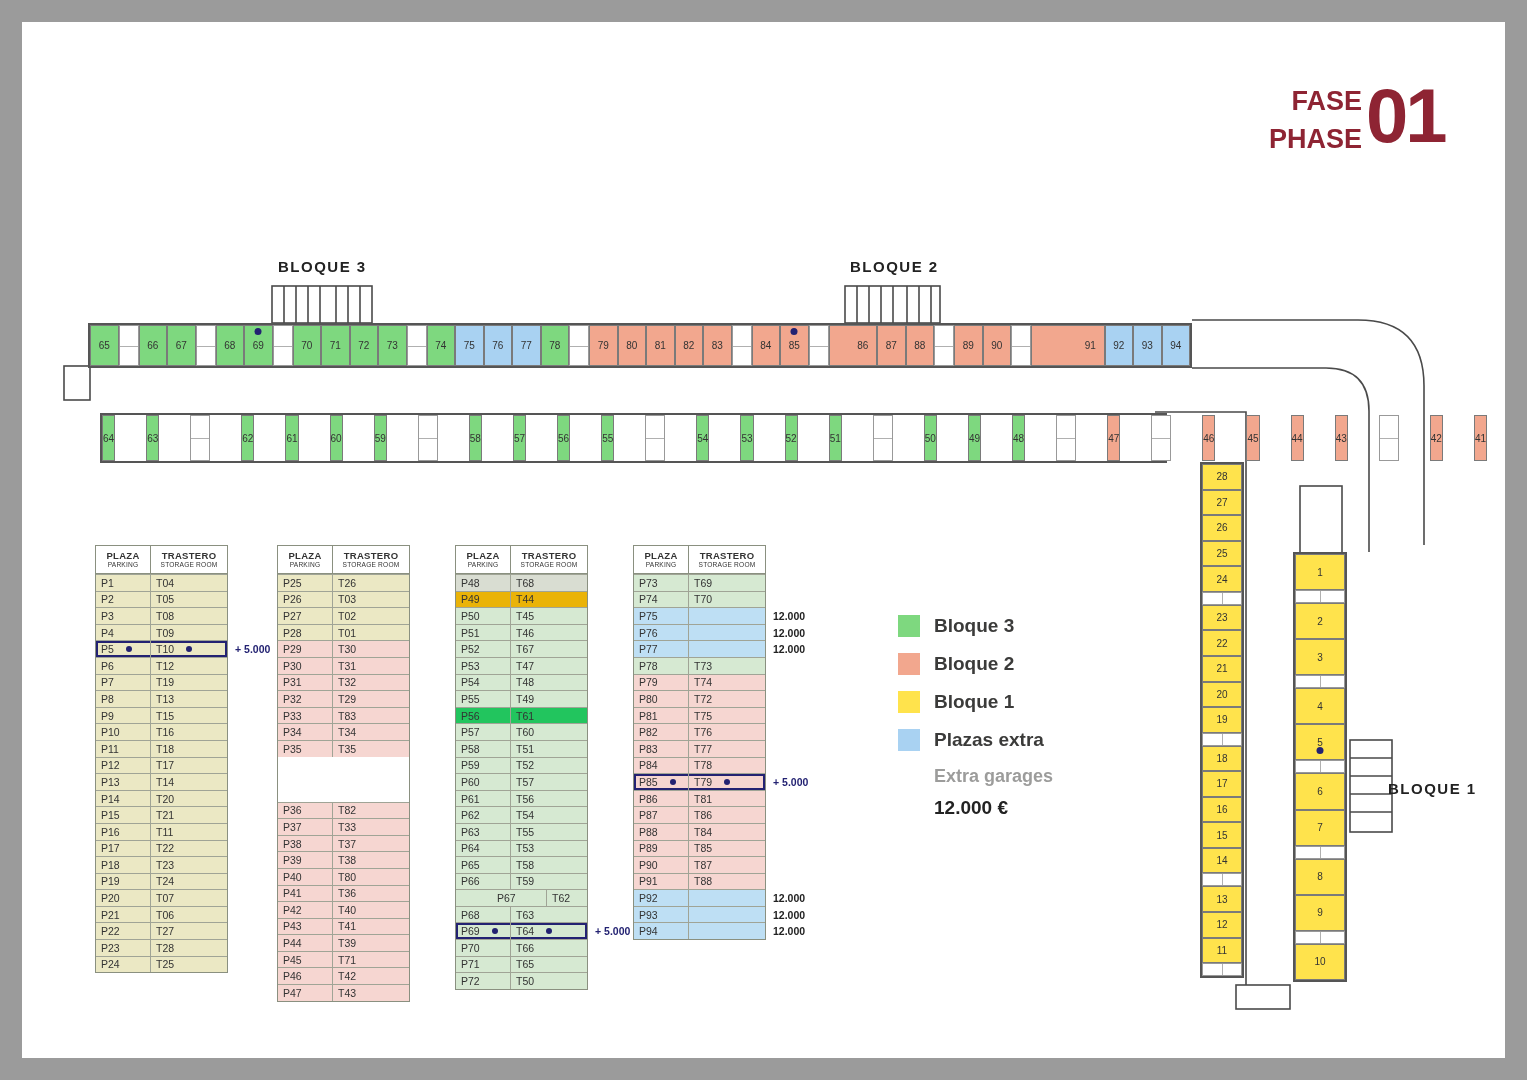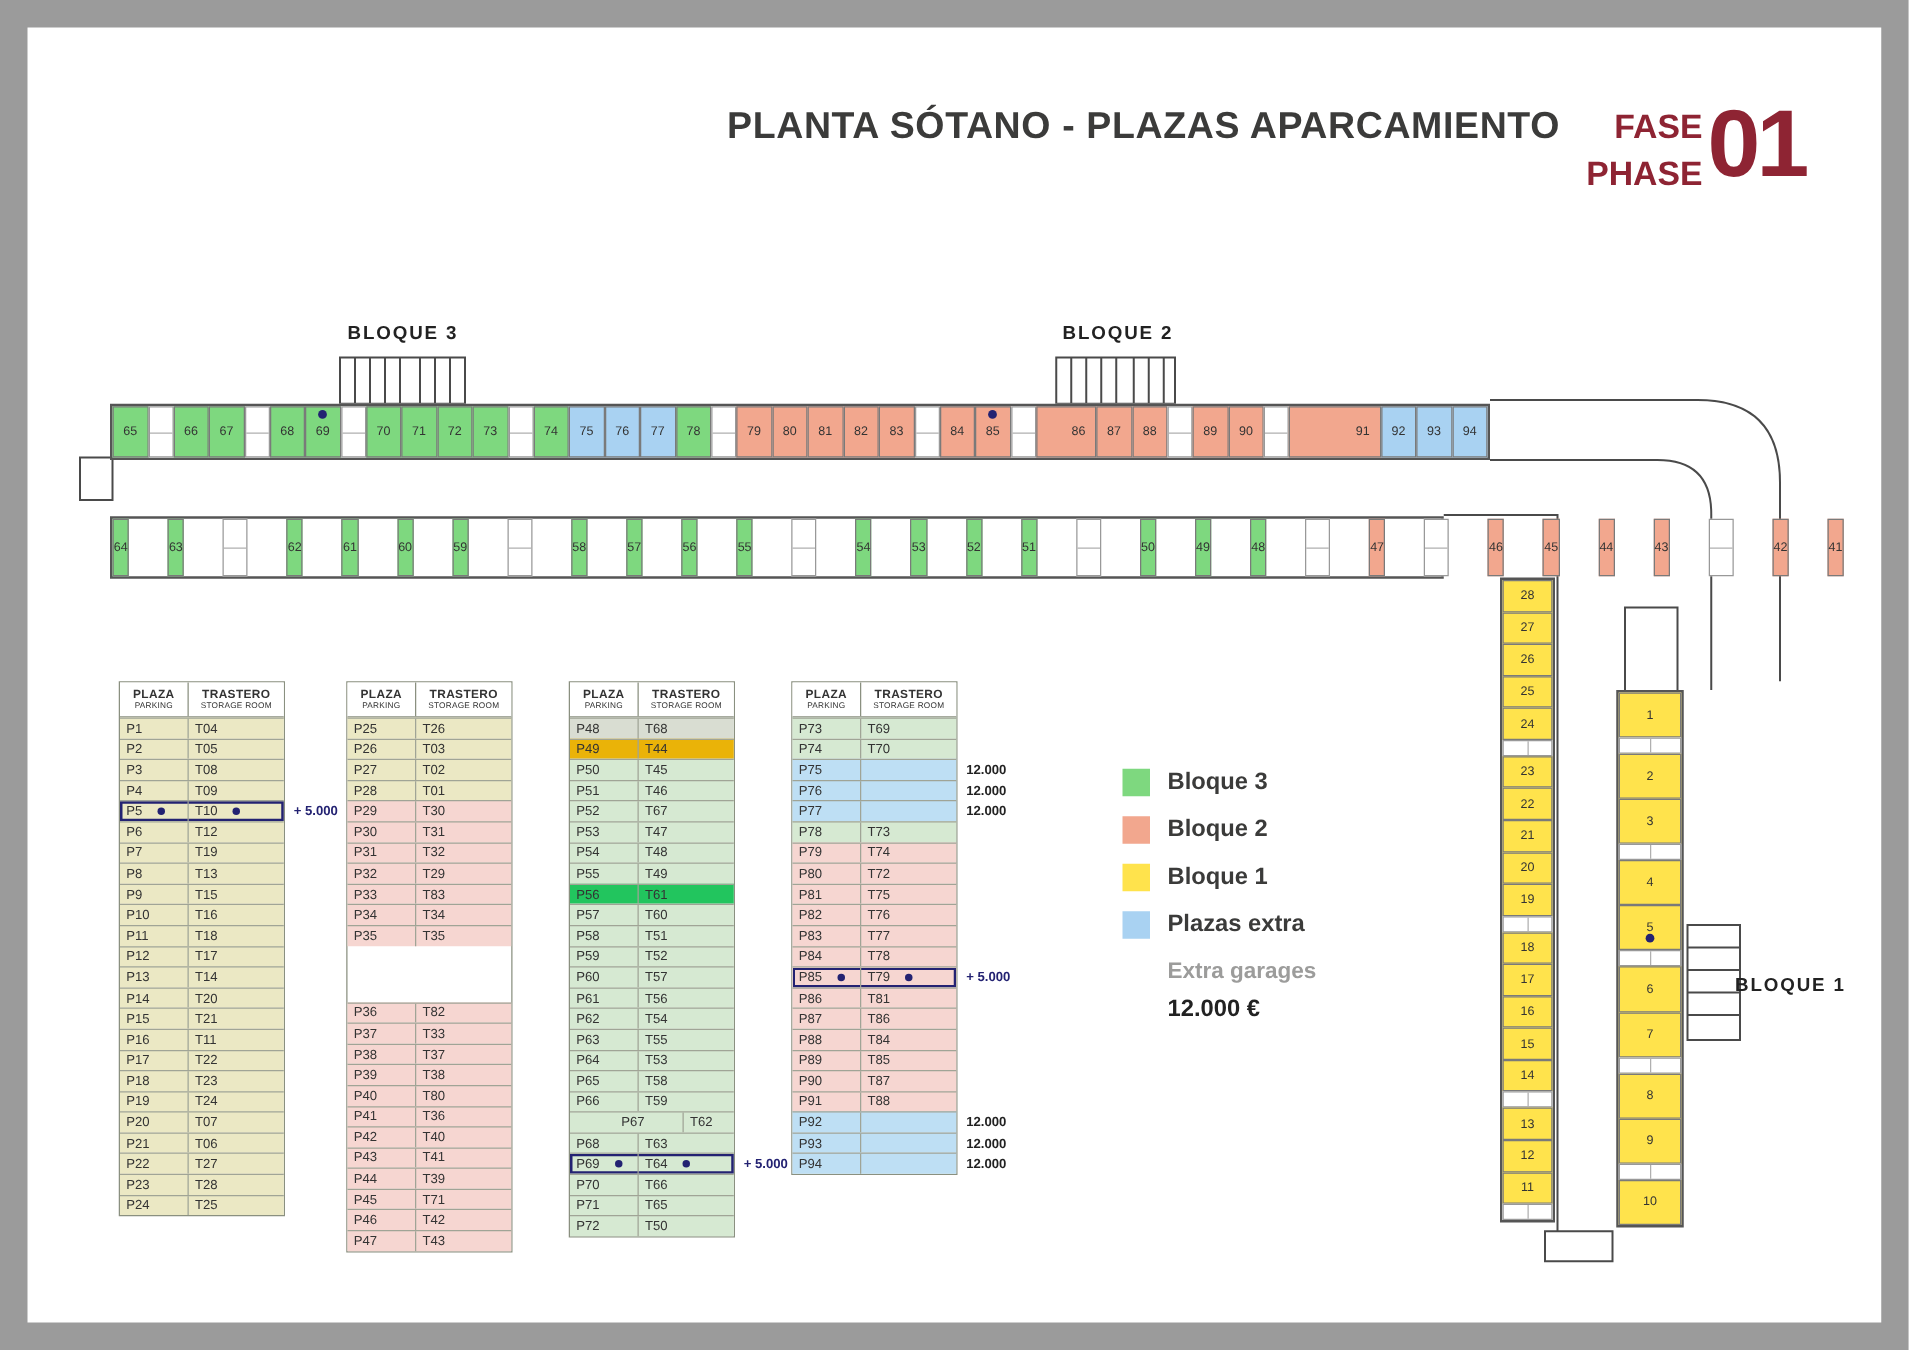--- a/index.html
+++ b/index.html
@@ -58,21 +58,20 @@
   .llabel { font-size:19px; font-weight:bold; color:#3b3b3a; }
   .lsub   { font-size:18px; font-weight:bold; color:#9c9c9b; margin:4px 0 10px 36px; }
   .lprice { font-size:19px; font-weight:bold; color:#222; margin-left:36px; }
 </style>
 </head>
 <body>
 
 <div class="frame"></div>
 
 <div class="title-block">
-  <div class="title-main">PLANTA SÓTANO - PLAZAS APARCAMIENTO</div>
 </div>
 <div class="phase-word phase-fase">FASE</div>
 <div class="phase-word phase-phase">PHASE</div>
 <div class="phase-num">01</div>
 
 <div class="bloque-label bl3">BLOQUE 3</div>
 <div class="bloque-label bl2">BLOQUE 2</div>
 <div class="bloque-label bl1">BLOQUE 1</div>
 
 <svg class="walls" width="1527" height="1080">
@@ -196,21 +195,21 @@
     <div class="pcell" style="background: rgb(169, 210, 242);">
       <span>92</span>
     </div>
     <div class="pcell" style="background: rgb(169, 210, 242);">
       <span>93</span>
     </div>
     <div class="pcell" style="background: rgb(169, 210, 242);">
       <span>94</span>
     </div>
   </div>
-<div class="strip h" style="left:88px; top:413px; width:1067px; height:50px;gap:31px;">
+<div class="strip h" style="left:100px; top:413px; width:1067px; height:50px;gap:31px;">
     <div class="pcell" style="background: rgb(126, 216, 127);">
       <span>64</span>
     </div>
     <div class="pcell" style="background: rgb(126, 216, 127);">
       <span>63</span>
     </div>
     <div class="scell"></div>
     <div class="pcell" style="background: rgb(126, 216, 127);">
       <span>62</span>
     </div>

